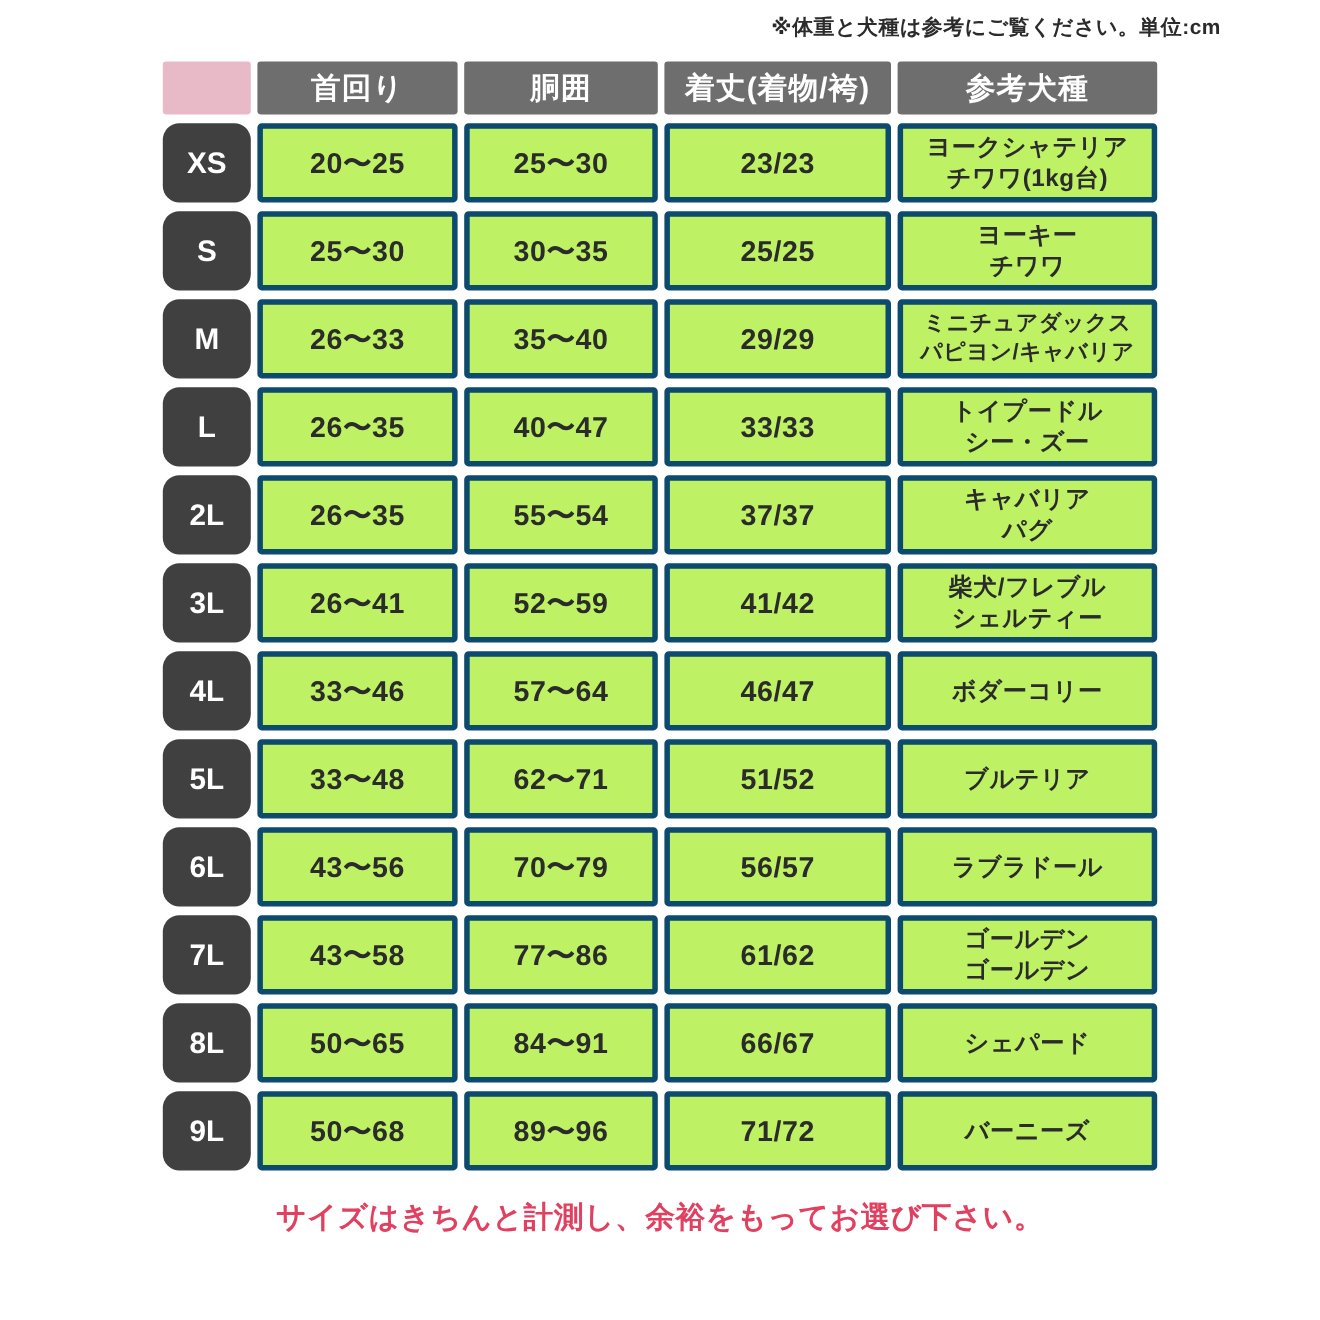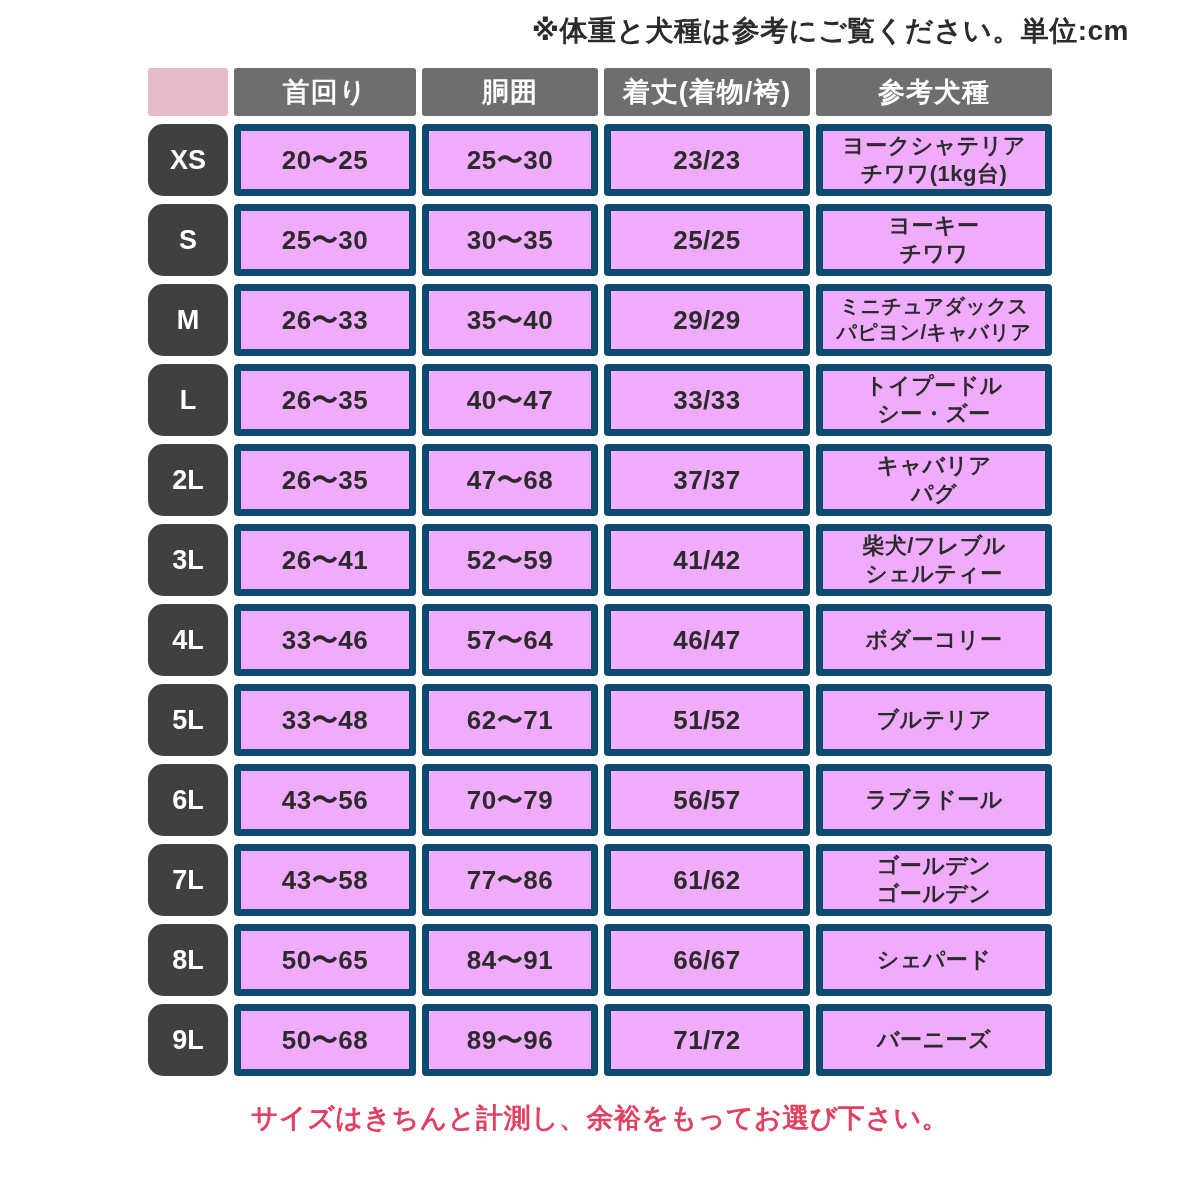--- a/index.html
+++ b/index.html
@@ -17,24 +17,24 @@
   }
   .page {
     width: 1200px;
     height: 1200px;
     box-sizing: border-box;
     padding: 0;
     position: relative;
   }
   .note-top {
     text-align: right;
-    font-size: 28px;
+    font-size: 19px;
     font-weight: bold;
     color: #2b2b2b;
-    padding: 12px 71px 10px 0;
+    padding: 12px 90px 10px 0;
     letter-spacing: 0.5px;
   }
   table.size-table {
     border-collapse: separate;
     border-spacing: 6px 8px;
     margin: 0 auto;
     width: 912px;
     table-layout: fixed;
   }
   table.size-table col.c-size  { width: 80px; }
@@ -68,22 +68,22 @@
   .size-cell {
     background: #404040;
     color: #ffffff;
     font-size: 27px;
     font-weight: bold;
     height: 72px;
     border-radius: 15px;
   }
   
   .data-cell {
-    background: #f0abfc;
-    border: 7px solid #0c4a6e;
+    background: #bef264;
+    border: 5px solid #0c4a6e;
     border-radius: 4px;
     height: 72px;
     font-size: 26px;
     font-weight: bold;
     color: #2b2b2b;
     box-sizing: border-box;
     letter-spacing: 0.5px;
   }
   .breed-cell {
     font-size: 22px;
@@ -165,21 +165,21 @@
         <td class="data-cell">40〜47</td>
         <td class="data-cell">33/33</td>
         <td class="data-cell breed-cell">
           <span class="l2">トイプードル</span>
           <span class="l2">シー・ズー</span>
         </td>
       </tr>
       <tr>
         <td class="size-cell">2L</td>
         <td class="data-cell">26〜35</td>
-        <td class="data-cell">47〜68</td>
+        <td class="data-cell">55〜54</td>
         <td class="data-cell">37/37</td>
         <td class="data-cell breed-cell">
           <span class="l2">キャバリア</span>
           <span class="l2">パグ</span>
         </td>
       </tr>
       <tr>
         <td class="size-cell">3L</td>
         <td class="data-cell">26〜41</td>
         <td class="data-cell">52〜59</td>

